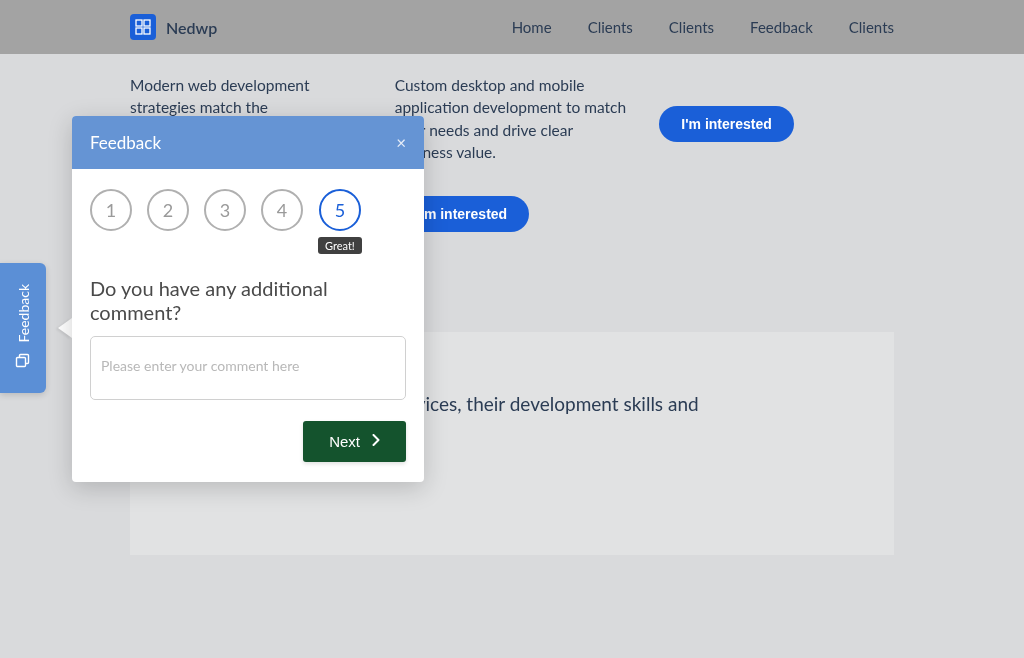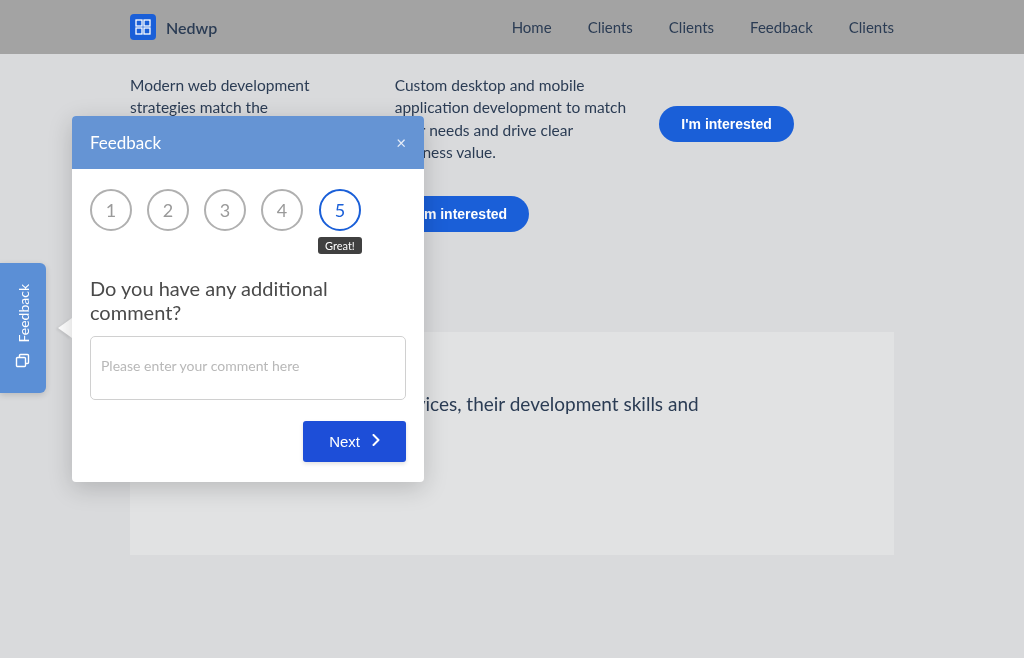--- a/index.html
+++ b/index.html
@@ -207,21 +207,21 @@
     resize: none;
     color: #444;
   }
   .fb-textarea::placeholder { color: #b8b8b8; }
   .fb-footer {
     padding: 0 18px 20px 18px;
     display: flex;
     justify-content: flex-end;
   }
   .fb-next {
-    background: #1d4ed8;
+    background: #14532d;
     color: #fff;
     border: none;
     padding: 12px 26px;
     font-size: 15px;
     border-radius: 3px;
     cursor: pointer;
     display: flex;
     align-items: center;
     gap: 12px;
     box-shadow: 0 2px 4px rgba(0,0,0,0.12);

